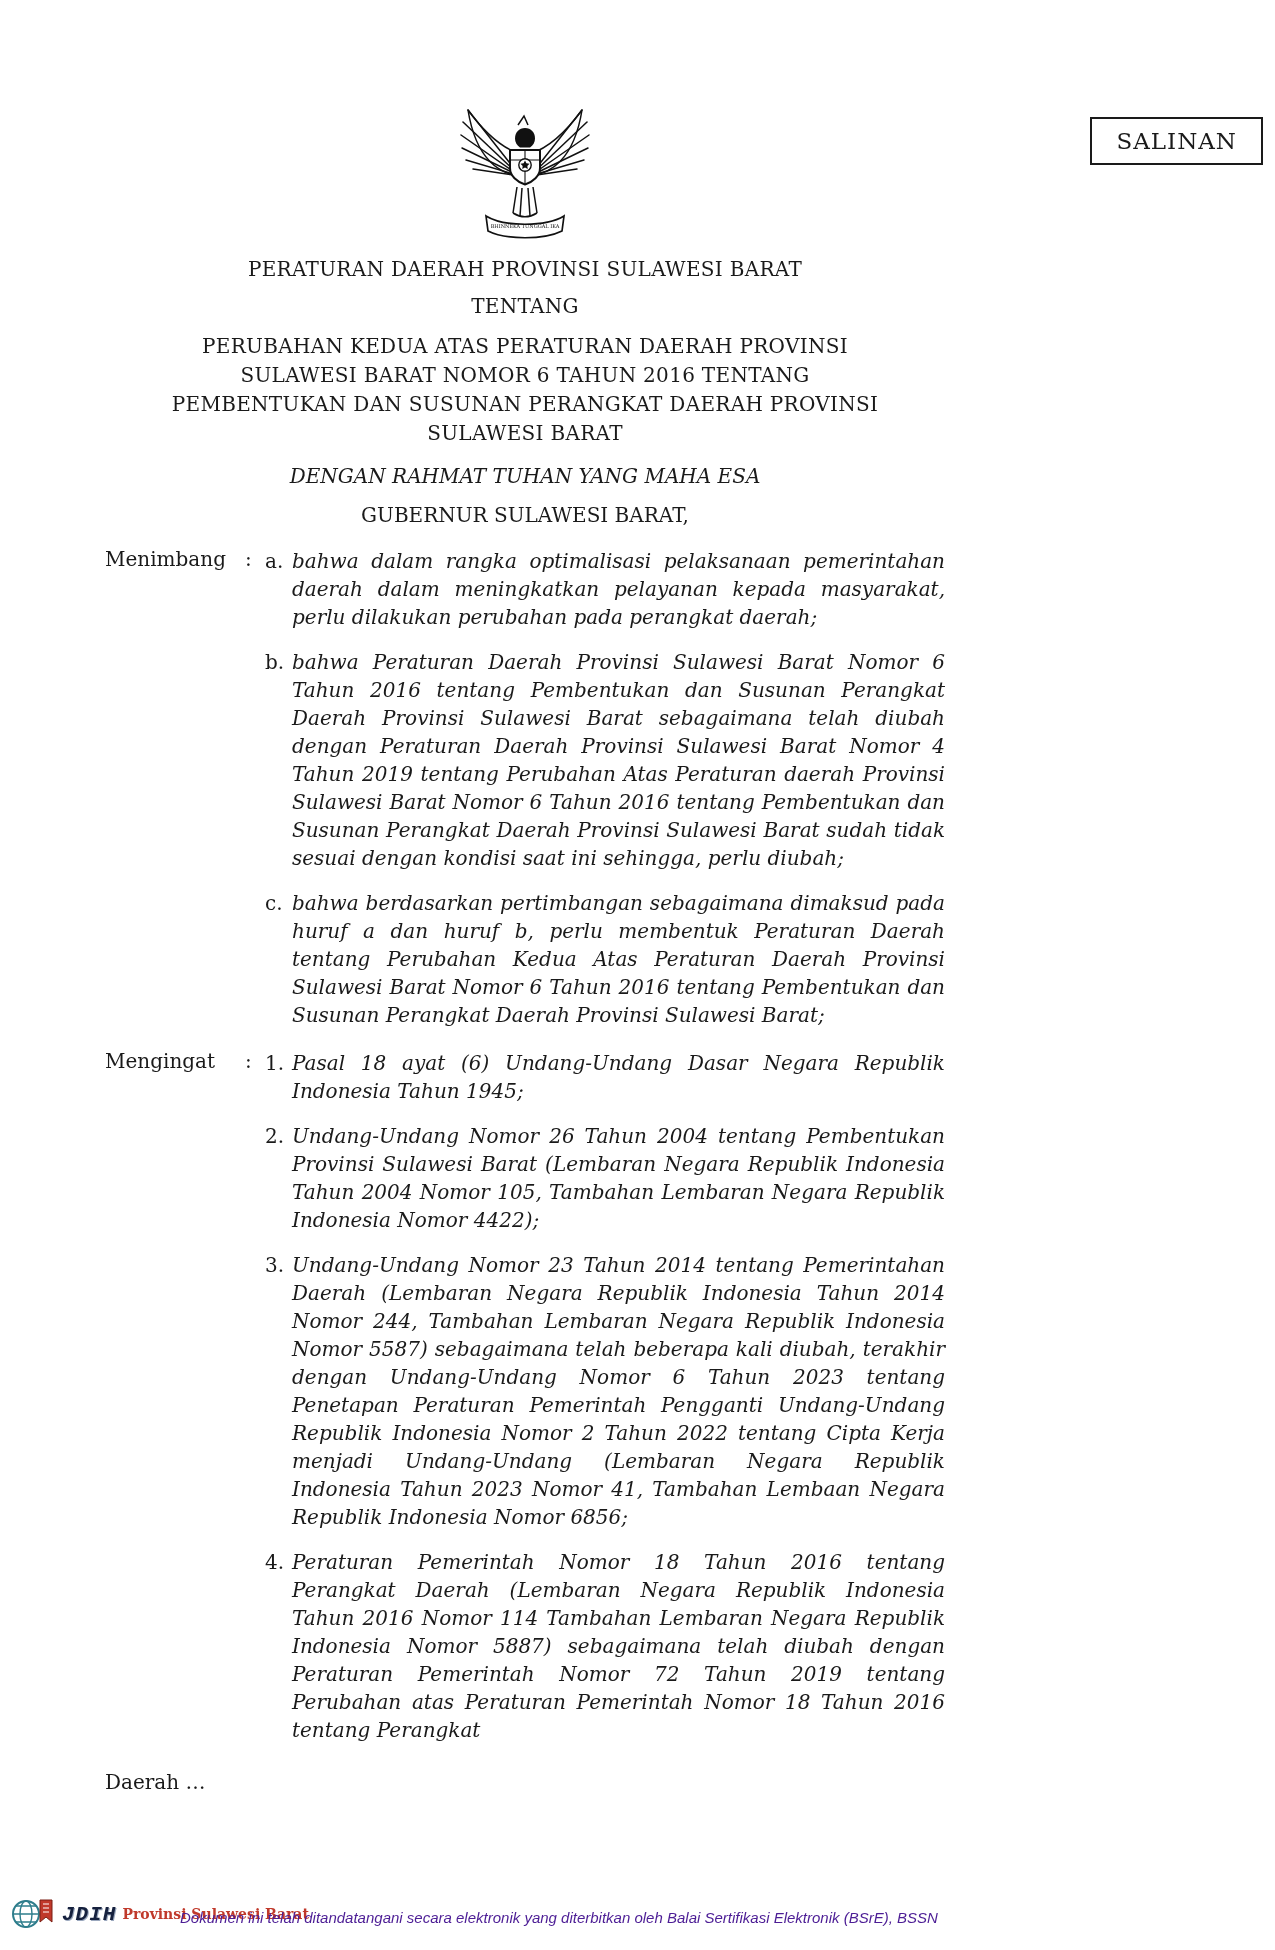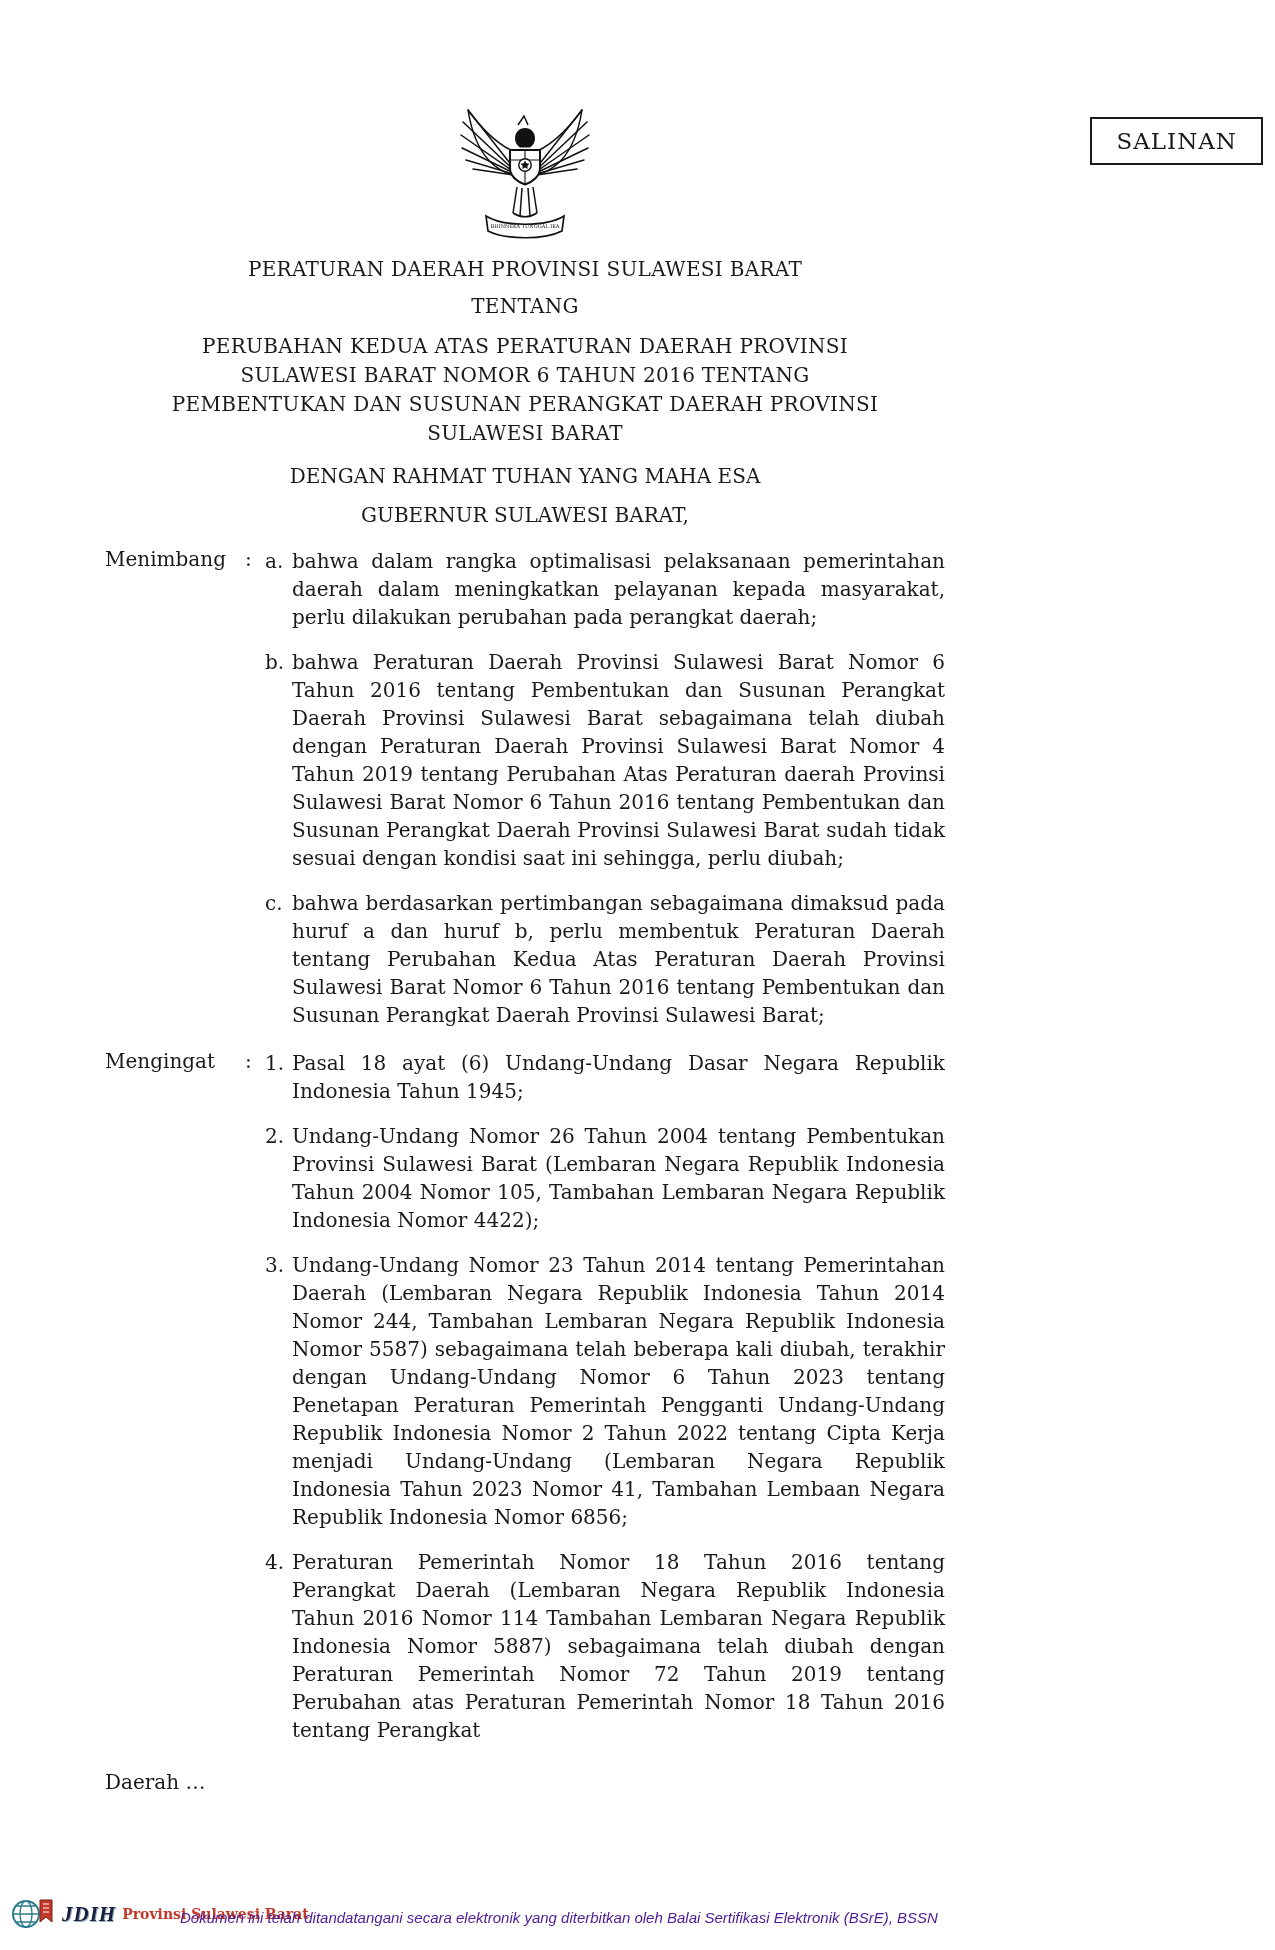--- a/index.html
+++ b/index.html
@@ -24,45 +24,45 @@
 
   .emblem-wrap { margin-top:70px; display:flex; justify-content:center; }
 
   .h-center { text-align:center; }
   .title-authority { font-size:24px; margin-top:12px; letter-spacing:0.5px; }
   .title-line { font-size:20px; margin-top:13px; letter-spacing:0.3px; }
   .subject-line {
     font-size:20px; margin-top:14px; line-height:29px;
     padding:0 60px; letter-spacing:0.3px;
   }
-  .invocation { font-size:20px; margin-top:16px; }
+  .invocation { font-size:20px; margin-top:16px;font-style:italic; }
   .authority2 { font-size:20px; margin-top:15px; }
 
   .clause { display:flex; margin-top:20px; font-size:20px; }
   .clause-label { width:140px; flex:0 0 auto; }
   .clause-sep { width:20px; flex:0 0 auto; }
   .clause-items { flex:1; }
   .item { display:flex; margin-bottom:17px; }
   .item:last-child { margin-bottom:0; }
   .item-marker { width:27px; flex:0 0 auto; line-height:28px; }
-  .item-text { flex:1; text-align:justify; line-height:28px; }
+  .item-text { flex:1; text-align:justify; line-height:28px;font-style:italic; }
 
   .continuation {
     text-align:left; font-size:20px; margin-top:26px; padding-right:2px;
   }
 
   .footer {
     position:absolute; left:0; bottom:14px; width:1275px; height:52px;
   }
   .jdih-logo {
     position:absolute; left:10px; bottom:4px;
     display:flex; align-items:center; gap:4px;
   }
   .jdih-text {
-    font-family:Liberation Serif, serif;
+    font-family:Liberation Mono, monospace;
     font-weight:bold; font-style:italic;
     font-size:21px; color:#16213e; letter-spacing:1px;
     text-shadow:1px 1px 0 #9aa7bd;
   }
   .jdih-sub {
     font-family:"DejaVu Serif","Liberation Serif",serif;
     font-weight:bold;
     font-size:14px; color:#c0392b; margin-left:2px; white-space:nowrap;
   }
   .footer-note {

